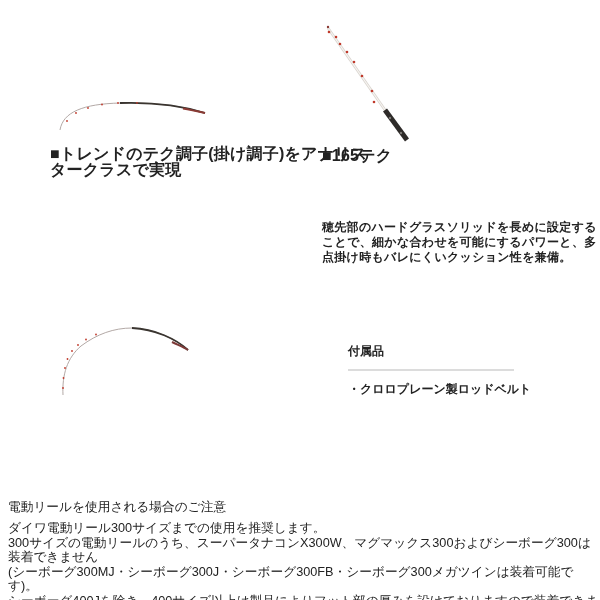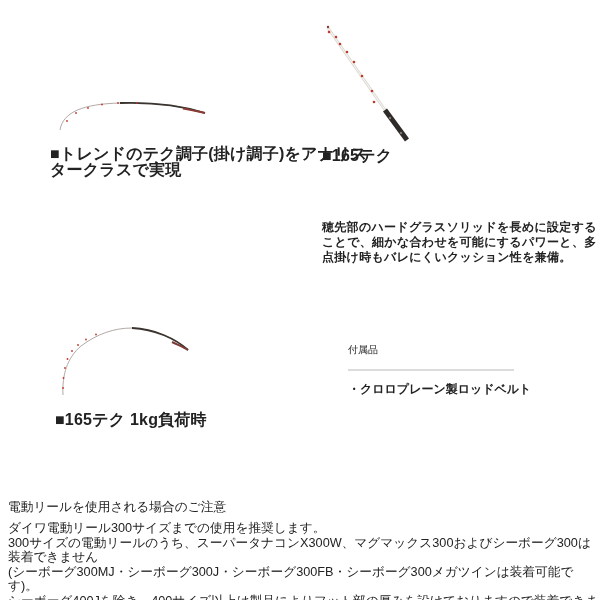--- a/index.html
+++ b/index.html
@@ -29,22 +29,22 @@
     font-weight: 600;
     line-height: 14.8px;
     letter-spacing: 0.3px;
   }
   .caption {
     font-size: 16px;
     font-weight: 700;
     letter-spacing: 0.2px;
   }
   .acc-heading {
-    font-size: 10px;
-    font-weight: 400;
+    font-size: 12px;
+    font-weight: 700;
   }
   .acc-item {
     font-size: 12px;
     font-weight: 600;
   }
   .divider {
     height: 2px;
     background: #dcdcdc;
   }
   .notice-heading {
@@ -117,21 +117,20 @@
         <circle cx="13.5" cy="58" r="0.9"></circle>
       <circle cx="15" cy="48" r="0.9"></circle>
         <circle cx="17.5" cy="39" r="0.9"></circle>
       <circle cx="22" cy="31" r="0.9"></circle>
         <circle cx="28" cy="25" r="0.9"></circle>
       <circle cx="36" cy="19.5" r="0.9"></circle>
         <circle cx="46" cy="14.5" r="0.9"></circle>
     </g>
   </svg>
 
-  <div class="abs caption" style="left:55px; top:410px;">■165テク 1kg負荷時</div>
 
   <div class="abs acc-heading" style="left:348px; top:343px;">付属品</div>
   <div class="abs divider" style="left:348px; top:369px; width:166px;"></div>
   <div class="abs acc-item" style="left:348px; top:381px;">・クロロプレーン製ロッドベルト</div>
 
   <div class="abs notice-heading" style="left:8px; top:499px;">電動リールを使用される場合のご注意</div>
   <div class="abs notice-body pre" style="left:8px; top:521px;">ダイワ電動リール300サイズまでの使用を推奨します。
 300サイズの電動リールのうち、スーパータナコンX300W、マグマックス300およびシーボーグ300は
 装着できません
 (シーボーグ300MJ・シーボーグ300J・シーボーグ300FB・シーボーグ300メガツインは装着可能です)。

